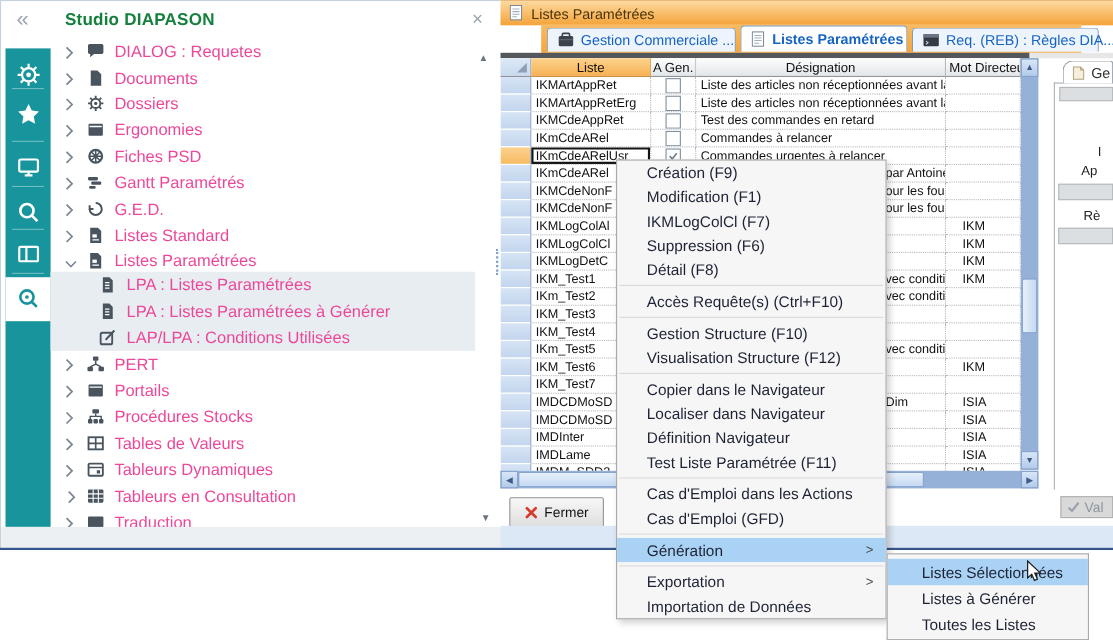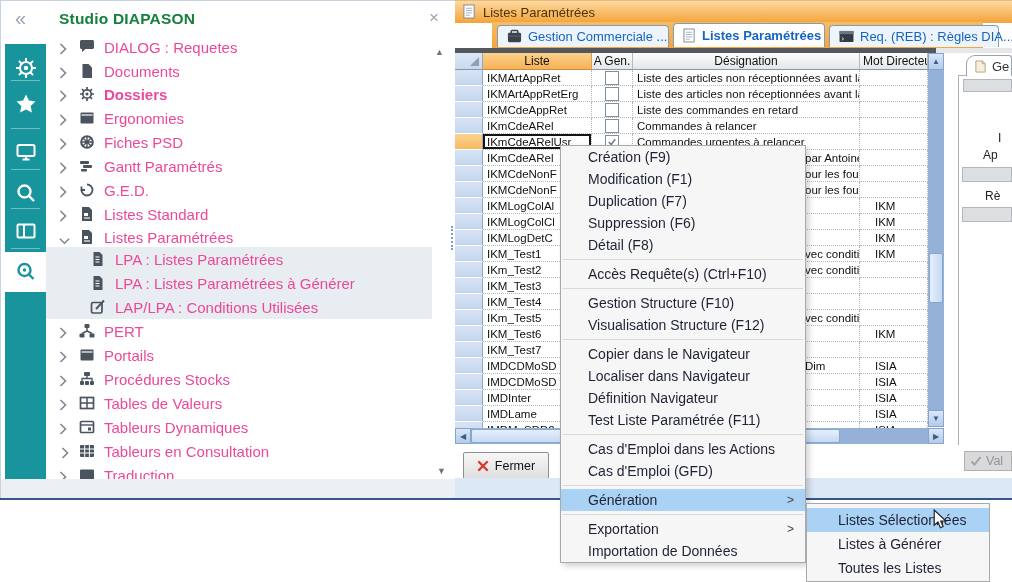--- a/index.html
+++ b/index.html
@@ -177,21 +177,21 @@
           <span class="chev"><svg viewBox="0 0 8 12" width="8" height="12">
               <path d="M1.5 1l5 5-5 5" fill="none" stroke="#7c8794" stroke-width="1.6"></path>
             </svg></span>
           <span class="ticn">
             <svg viewBox="0 0 16 16" width="100%" height="100%">
               <path fill="#49545e" d="M3.5 1h6L13 4.5V15H3.5z"></path>
             </svg>
           </span>
           <span>Documents</span>
         </div>
-        <div class="tree-item" style="top: 49px; font-weight: bold;">
+        <div class="tree-item" style="top: 49px;">
           <span class="chev"><svg viewBox="0 0 8 12" width="8" height="12">
               <path d="M1.5 1l5 5-5 5" fill="none" stroke="#7c8794" stroke-width="1.6"></path>
             </svg></span>
           <span class="ticn">
             <svg viewBox="0 0 16 16" width="100%" height="100%">
               <g stroke="#49545e" stroke-width="1.7" fill="none">
                 <circle cx="8" cy="8" r="4.2"></circle>
                 <path d="M8 1v2.5M8 12.5V15M1 8h2.5M12.5 8H15M3 3l1.8 1.8M11.2 11.2L13 13M13 3l-1.8 1.8M4.8 11.2L3 13"></path>
               </g>
               <circle cx="8" cy="8" r="1.5" fill="#49545e"></circle>
@@ -469,21 +469,21 @@
           </div>
           <div class="cell c-desig">Liste des articles non réceptionnées avant la date</div>
           <div class="cell c-mot"></div>
         </div>
         <div class="trow" style="top: 32px;">
           <div class="cell rowhdr"></div>
           <div class="cell c-liste">IKMCdeAppRet</div>
           <div class="cell c-agen">
             <span class="chk"></span>
           </div>
-          <div class="cell c-desig">Liste des commandes en retard</div>
+          <div class="cell c-desig">Test des commandes en retard</div>
           <div class="cell c-mot"></div>
         </div>
         <div class="trow" style="top: 48px;">
           <div class="cell rowhdr"></div>
           <div class="cell c-liste">IKmCdeARel</div>
           <div class="cell c-agen">
             <span class="chk"></span>
           </div>
           <div class="cell c-desig">Commandes à relancer</div>
           <div class="cell c-mot"></div>
@@ -713,21 +713,21 @@
   </div>
 
   <div id="menu" class="abs">
       <div class="mi">
         <span>Création (F9)</span>
       </div>
       <div class="mi">
         <span>Modification (F1)</span>
       </div>
       <div class="mi">
-        <span>Duplication (F7)</span>
+        <span>IKMLogColCl (F7)</span>
       </div>
       <div class="mi">
         <span>Suppression (F6)</span>
       </div>
       <div class="mi">
         <span>Détail (F8)</span>
       </div>
       <div class="msep"></div>
       <div class="mi">
         <span>Accès Requête(s) (Ctrl+F10)</span>

